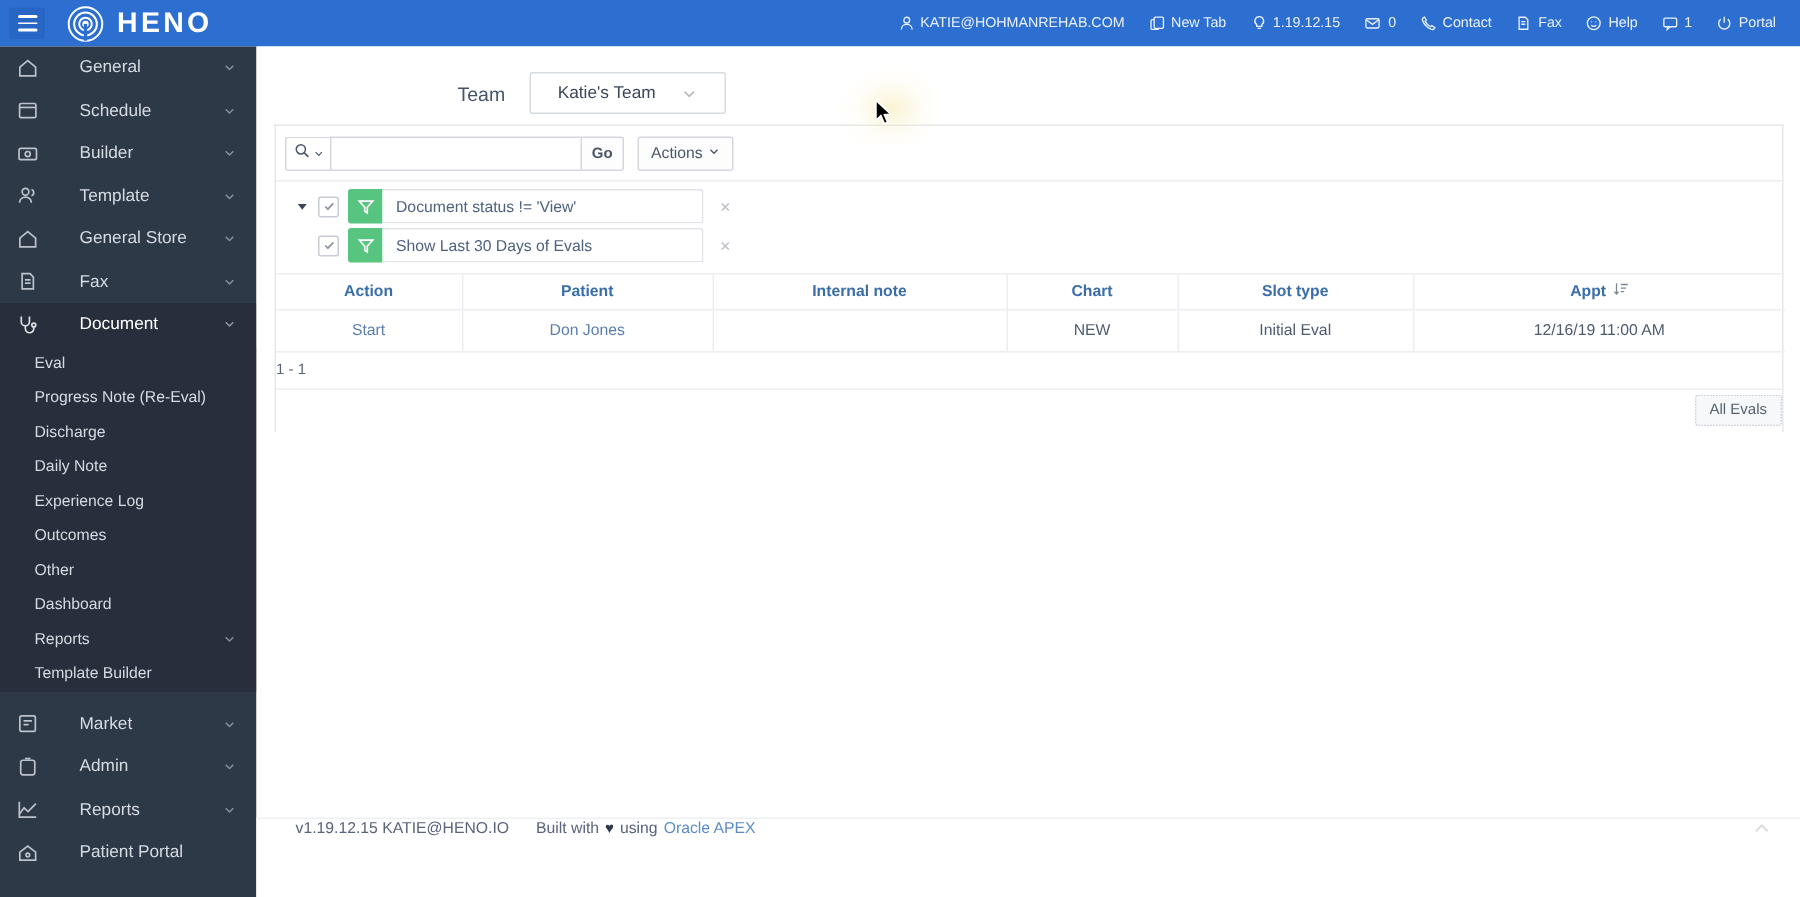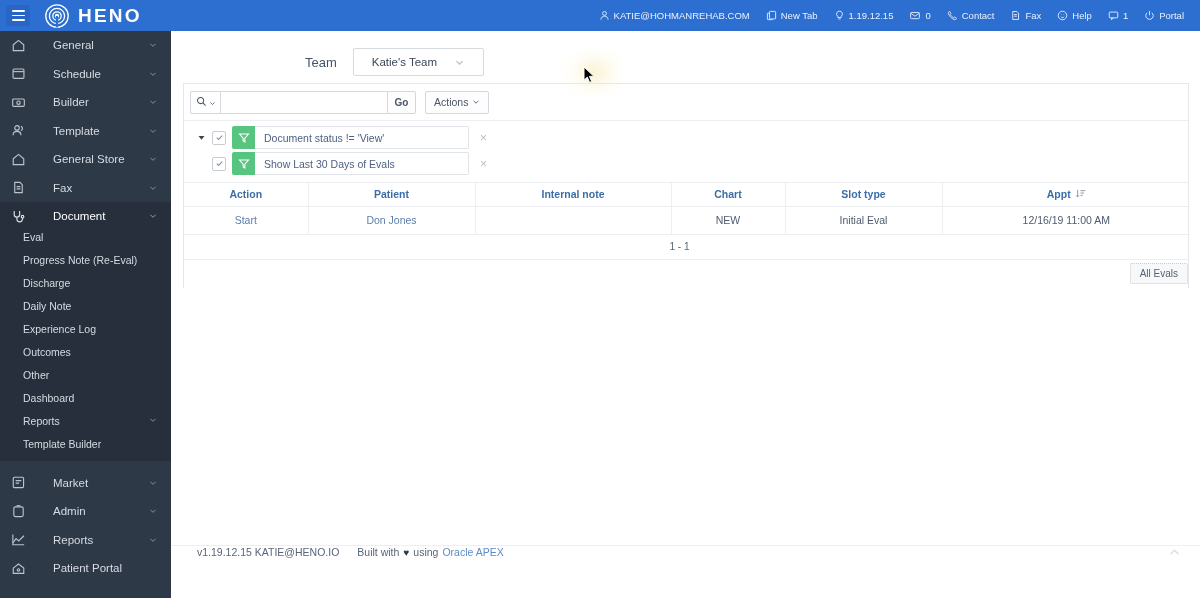--- a/index.html
+++ b/index.html
@@ -48,21 +48,21 @@
   }
   .nav-item {
     display: flex; align-items: center; height: 28.5px; padding-left: 11px;
     color: #d6dbe2; font-size: 11.5px; cursor: pointer; position: relative;
   }
   .nav-item .ni-icon { width: 15px; height: 15px; flex:0 0 15px; margin-right: 11px; opacity: .85; }
   .nav-item .ni-label { flex: 1; margin-left: 16px; }
   .nav-item .ni-chev { width: 10px; height: 10px; margin-right: 13px; opacity: .65; }
   .nav-item.active { background: #272f3c; color: #ffffff; }
   .sub-item {
-    display: flex; align-items: flex-start; height: 23px; padding-left: 23px;
+    display: flex; align-items: center; height: 23px; padding-left: 23px;
     color: #d6dbe2; font-size: 10.5px; cursor: pointer; background: #272f3c;
   }
   .sub-item .ni-label { flex: 1; }
   .sub-item .ni-chev { width: 10px; height: 10px; margin-right: 13px; opacity:.65; }
   .sub-group { background: #272f3c; }
 
   
   .main {
     position: absolute; top: 31px; left: 171px; width: 1029px; height: 567px;
     background: #ffffff;
@@ -141,21 +141,21 @@
   table.rpt th .thwrap { display:inline-flex; align-items:center; gap:4px; justify-content:center; }
   table.rpt td {
     height: 28px; font-size: 10.5px; color: #4d5b6e;
     border-right: 1px solid #eceef1; border-bottom: 1px solid #eceef1;
     text-align: center; padding: 0;
   }
   table.rpt td:last-child { border-right: none; }
   td.link-cell a, .link { color: #5b7fad; text-decoration: none; cursor: pointer; }
 
   .pager {
-    height: 25px; display:flex; align-items:center; justify-content:center;
+    height: 25px; display:flex; align-items:center; justify-content:flex-start;
     font-size: 10px; color: #5a6676; padding-right: 13px;
     border-bottom: 1px solid #eceef1;
   }
   .tabs-row { height: 28px; display: flex; align-items: center; justify-content: flex-end; }
   .tab-chip {
     height: 21px; padding: 0 9px; border: 1px dotted #c9cdd4; background: #f7f8f9;
     font-size: 10px; color: #55616f; display: flex; align-items: center; cursor: pointer;
     margin-right: 0px; border-radius: 2px;
   }
 

